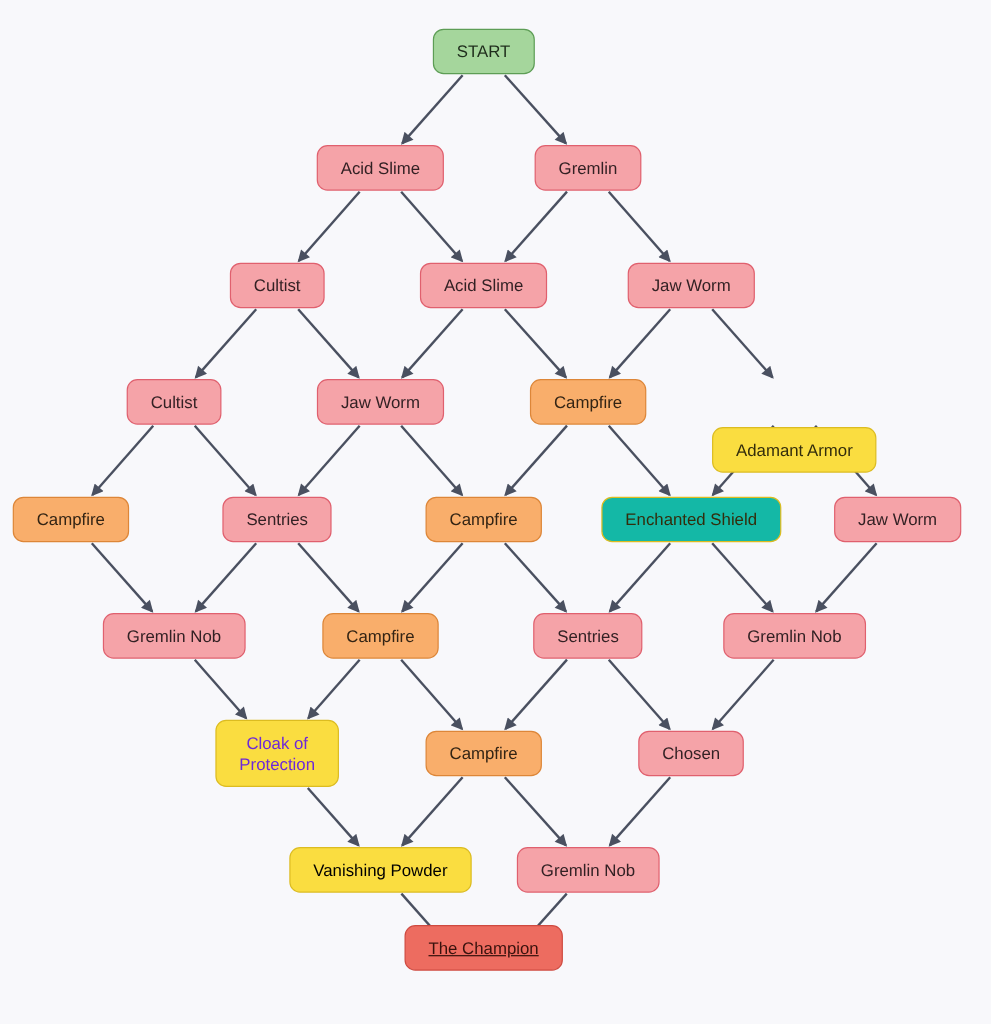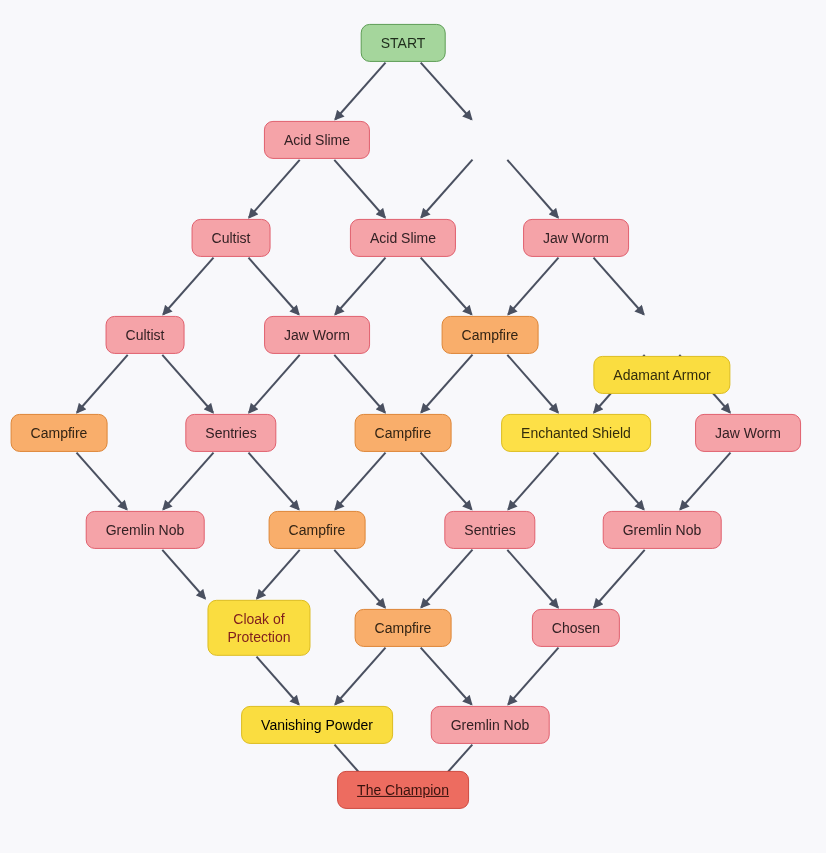--- a/index.html
+++ b/index.html
@@ -79,36 +79,37 @@
       <line x1="256.5" y1="656.7" x2="298.8" y2="704.5" stroke="#4a5060" stroke-width="2" marker-end="url(#arrow)"></line>
       <line x1="385.5" y1="647.7" x2="335.2" y2="704.5" stroke="#4a5060" stroke-width="2" marker-end="url(#arrow)"></line>
       <line x1="420.7" y1="647.7" x2="471.6" y2="704.5" stroke="#4a5060" stroke-width="2" marker-end="url(#arrow)"></line>
       <line x1="558.5" y1="647.7" x2="508.2" y2="704.5" stroke="#4a5060" stroke-width="2" marker-end="url(#arrow)"></line>
       <line x1="334.5" y1="744.7" x2="384.8" y2="801.5" stroke="#4a5060" stroke-width="2" marker-end="url(#arrow)"></line>
       <line x1="472.3" y1="744.7" x2="421.4" y2="801.5" stroke="#4a5060" stroke-width="2" marker-end="url(#arrow)"></line>
     </svg>
 
 <div class="node" style="left: 403px; top: 43px; background: rgb(165, 214, 156); border-color: rgb(93, 157, 85); color: rgb(31, 45, 28);"><span>START</span></div>
     <div class="node" style="left: 317px; top: 140px; background: rgb(245, 163, 168); border-color: rgb(224, 96, 110); color: rgb(51, 33, 36);"><span>Acid Slime</span></div>
+    <div class="node" style="left: 490px; top: 140px; background: rgb(245, 163, 168); border-color: rgb(224, 96, 110); color: rgb(51, 33, 36);"><span>Gremlin</span></div>
     <div class="node" style="left: 231px; top: 238px; background: rgb(245, 163, 168); border-color: rgb(224, 96, 110); color: rgb(51, 33, 36);"><span>Cultist</span></div>
     <div class="node" style="left: 403px; top: 238px; background: rgb(245, 163, 168); border-color: rgb(224, 96, 110); color: rgb(51, 33, 36);"><span>Acid Slime</span></div>
     <div class="node" style="left: 576px; top: 238px; background: rgb(245, 163, 168); border-color: rgb(224, 96, 110); color: rgb(51, 33, 36);"><span>Jaw Worm</span></div>
     <div class="node" style="left: 145px; top: 335px; background: rgb(245, 163, 168); border-color: rgb(224, 96, 110); color: rgb(51, 33, 36);"><span>Cultist</span></div>
     <div class="node" style="left: 317px; top: 335px; background: rgb(245, 163, 168); border-color: rgb(224, 96, 110); color: rgb(51, 33, 36);"><span>Jaw Worm</span></div>
     <div class="node" style="left: 490px; top: 335px; background: rgb(249, 174, 107); border-color: rgb(221, 134, 56); color: rgb(51, 36, 20);"><span>Campfire</span></div>
     <div class="node" style="left: 662px; top: 335px; background: rgb(250, 221, 64); border-color: rgb(220, 188, 32); color: rgb(51, 45, 12); margin-top: 40px;"><span>Adamant Armor</span></div>
     <div class="node" style="left: 59px; top: 433px; background: rgb(249, 174, 107); border-color: rgb(221, 134, 56); color: rgb(51, 36, 20);"><span>Campfire</span></div>
     <div class="node" style="left: 231px; top: 433px; background: rgb(245, 163, 168); border-color: rgb(224, 96, 110); color: rgb(51, 33, 36);"><span>Sentries</span></div>
     <div class="node" style="left: 403px; top: 433px; background: rgb(249, 174, 107); border-color: rgb(221, 134, 56); color: rgb(51, 36, 20);"><span>Campfire</span></div>
-    <div class="node" style="left: 576px; top: 433px; background: #fde047; border-color: rgb(220, 188, 32); color: rgb(51, 45, 12);"><span>Enchanted Shield</span></div>
+    <div class="node" style="left: 576px; top: 433px; background: #14b8a6; border-color: rgb(220, 188, 32); color: rgb(51, 45, 12);"><span>Enchanted Shield</span></div>
     <div class="node" style="left: 748px; top: 433px; background: rgb(245, 163, 168); border-color: rgb(224, 96, 110); color: rgb(51, 33, 36);"><span>Jaw Worm</span></div>
     <div class="node" style="left: 145px; top: 530px; background: rgb(245, 163, 168); border-color: rgb(224, 96, 110); color: rgb(51, 33, 36);"><span>Gremlin Nob</span></div>
     <div class="node" style="left: 317px; top: 530px; background: rgb(249, 174, 107); border-color: rgb(221, 134, 56); color: rgb(51, 36, 20);"><span>Campfire</span></div>
     <div class="node" style="left: 490px; top: 530px; background: rgb(245, 163, 168); border-color: rgb(224, 96, 110); color: rgb(51, 33, 36);"><span>Sentries</span></div>
     <div class="node" style="left: 662px; top: 530px; background: rgb(245, 163, 168); border-color: rgb(224, 96, 110); color: rgb(51, 33, 36);"><span>Gremlin Nob</span></div>
-    <div class="node" style="left: 231px; top: 628px; background: rgb(250, 221, 64); border-color: rgb(220, 188, 32); color: #7f1d1d; margin-left: 28px;"><span>Cloak of
+    <div class="node" style="left: 231px; top: 628px; background: rgb(250, 221, 64); border-color: rgb(220, 188, 32); color: #6d28d9;"><span>Cloak of
 Protection</span></div>
     <div class="node" style="left: 403px; top: 628px; background: rgb(249, 174, 107); border-color: rgb(221, 134, 56); color: rgb(51, 36, 20);"><span>Campfire</span></div>
     <div class="node" style="left: 576px; top: 628px; background: rgb(245, 163, 168); border-color: rgb(224, 96, 110); color: rgb(51, 33, 36);"><span>Chosen</span></div>
     <div class="node" style="left: 317px; top: 725px; background: rgb(250, 221, 64); border-color: rgb(220, 188, 32); color: #000000;"><span>Vanishing Powder</span></div>
     <div class="node" style="left: 490px; top: 725px; background: rgb(245, 163, 168); border-color: rgb(224, 96, 110); color: rgb(51, 33, 36);"><span>Gremlin Nob</span></div>
     <div class="node" style="left: 403px; top: 790px; background: rgb(237, 108, 96); border-color: rgb(207, 74, 64); color: rgb(56, 18, 13); text-decoration: underline;"><span>The Champion</span></div>
   </div>
 
 </body></html>

